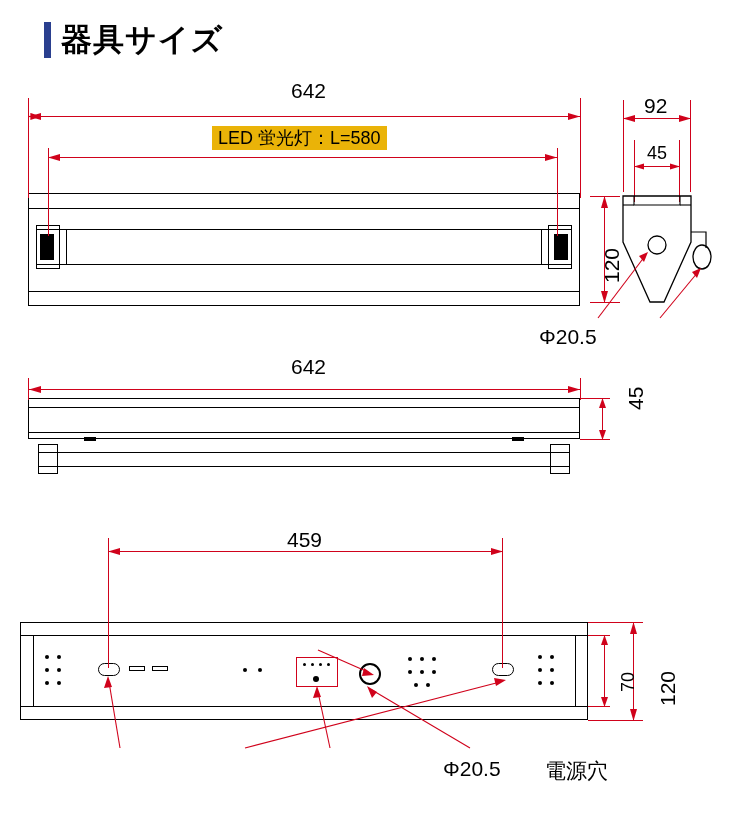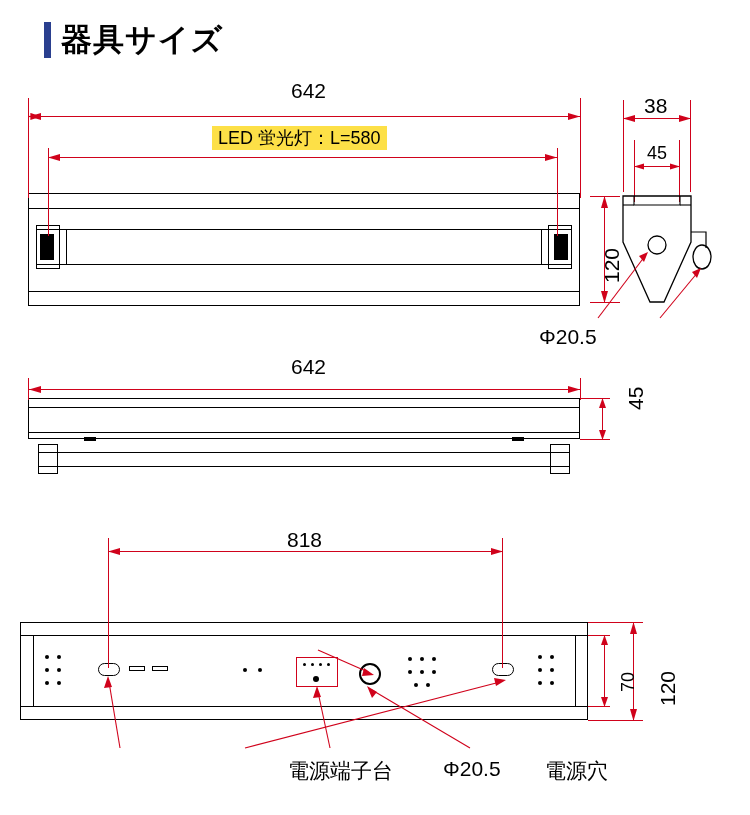--- a/index.html
+++ b/index.html
@@ -122,26 +122,26 @@
   <div class="ln" style="left:541px; top:229px; width:1px; height:36px;"></div>
 
   <div class="rln" style="left:28px; top:98px; width:1px; height:100px;"></div>
   <div class="rln" style="left:580px; top:98px; width:1px; height:100px;"></div>
   <div class="rln" style="left:28px; top:116px; width:553px; height:1px;"></div>
   <div class="dim-label" style="left:291px; top:79px;">642</div>
 
   <div class="rln" style="left:48px; top:148px; width:1px; height:88px;"></div>
   <div class="rln" style="left:557px; top:148px; width:1px; height:88px;"></div>
   <div class="rln" style="left:48px; top:157px; width:510px; height:1px;"></div>
-  <div class="dim-label small" style="left:212px; top:126px; background:#fde047; padding:0 6px;">LED 蛍光灯：L=580</div>
+  <div class="dim-label small" style="left:212px; top:126px; background:#eab308; padding:0 6px;">LED 蛍光灯：L=580</div>
 
   <div class="rln" style="left:623px; top:100px; width:1px; height:92px;"></div>
   <div class="rln" style="left:690px; top:100px; width:1px; height:92px;"></div>
   <div class="rln" style="left:623px; top:118px; width:68px; height:1px;"></div>
-  <div class="dim-label" style="left:644px; top:94px;">38</div>
+  <div class="dim-label" style="left:644px; top:94px;">92</div>
 
   <div class="rln" style="left:634px; top:140px; width:1px; height:62px;"></div>
   <div class="rln" style="left:679px; top:140px; width:1px; height:62px;"></div>
   <div class="rln" style="left:634px; top:166px; width:46px; height:1px;"></div>
   <div class="dim-label small" style="left:647px; top:143px;">45</div>
 
   <div class="rln" style="left:590px; top:196px; width:30px; height:1px;"></div>
   <div class="rln" style="left:590px; top:302px; width:30px; height:1px;"></div>
   <div class="rln" style="left:604px; top:196px; width:1px; height:107px;"></div>
   <div class="dim-label vert" style="left:600px; top:283px;">120</div>
@@ -212,33 +212,32 @@
   <div class="dot" style="left:311px; top:663px; width:3px; height:3px;"></div>
   <div class="dot" style="left:319px; top:663px; width:3px; height:3px;"></div>
   <div class="dot" style="left:327px; top:663px; width:3px; height:3px;"></div>
   <div class="dot" style="left:313px; top:676px; width:6px; height:6px;"></div>
 
   <div class="hole" style="left:359px; top:663px; width:22px; height:22px; border-width:2px;"></div>
 
   <div class="rln" style="left:108px; top:538px; width:1px; height:130px;"></div>
   <div class="rln" style="left:502px; top:538px; width:1px; height:130px;"></div>
   <div class="rln" style="left:108px; top:551px; width:395px; height:1px;"></div>
-  <div class="dim-label" style="left:287px; top:528px;">818</div>
+  <div class="dim-label" style="left:287px; top:528px;">459</div>
 
   <div class="rln" style="left:588px; top:622px; width:55px; height:1px;"></div>
   <div class="rln" style="left:588px; top:720px; width:55px; height:1px;"></div>
   <div class="rln" style="left:633px; top:622px; width:1px; height:99px;"></div>
   <div class="dim-label vert" style="left:656px; top:706px;">120</div>
 
   <div class="rln" style="left:588px; top:635px; width:22px; height:1px;"></div>
   <div class="rln" style="left:588px; top:706px; width:22px; height:1px;"></div>
   <div class="rln" style="left:604px; top:635px; width:1px; height:72px;"></div>
   <div class="dim-label vert small" style="left:618px; top:692px;">70</div>
 
-  <div class="note-label" style="left:288px; top:757px;">電源端子台</div>
   <div class="note-label" style="left:443px; top:757px;">Φ20.5</div>
   <div class="note-label" style="left:545px; top:757px;">電源穴</div>
 
   <svg class="overlay" viewBox="0 0 750 815">
     <defs>
       <marker id="ar" markerWidth="9" markerHeight="9" refX="8" refY="3" orient="auto" markerUnits="strokeWidth">
         <path d="M0,0 L9,3 L0,6 z" fill="#d0021b"></path>
       </marker>
       <marker id="arl" markerWidth="9" markerHeight="9" refX="1" refY="3" orient="auto" markerUnits="strokeWidth">
         <path d="M9,0 L0,3 L9,6 z" fill="#d0021b"></path>

